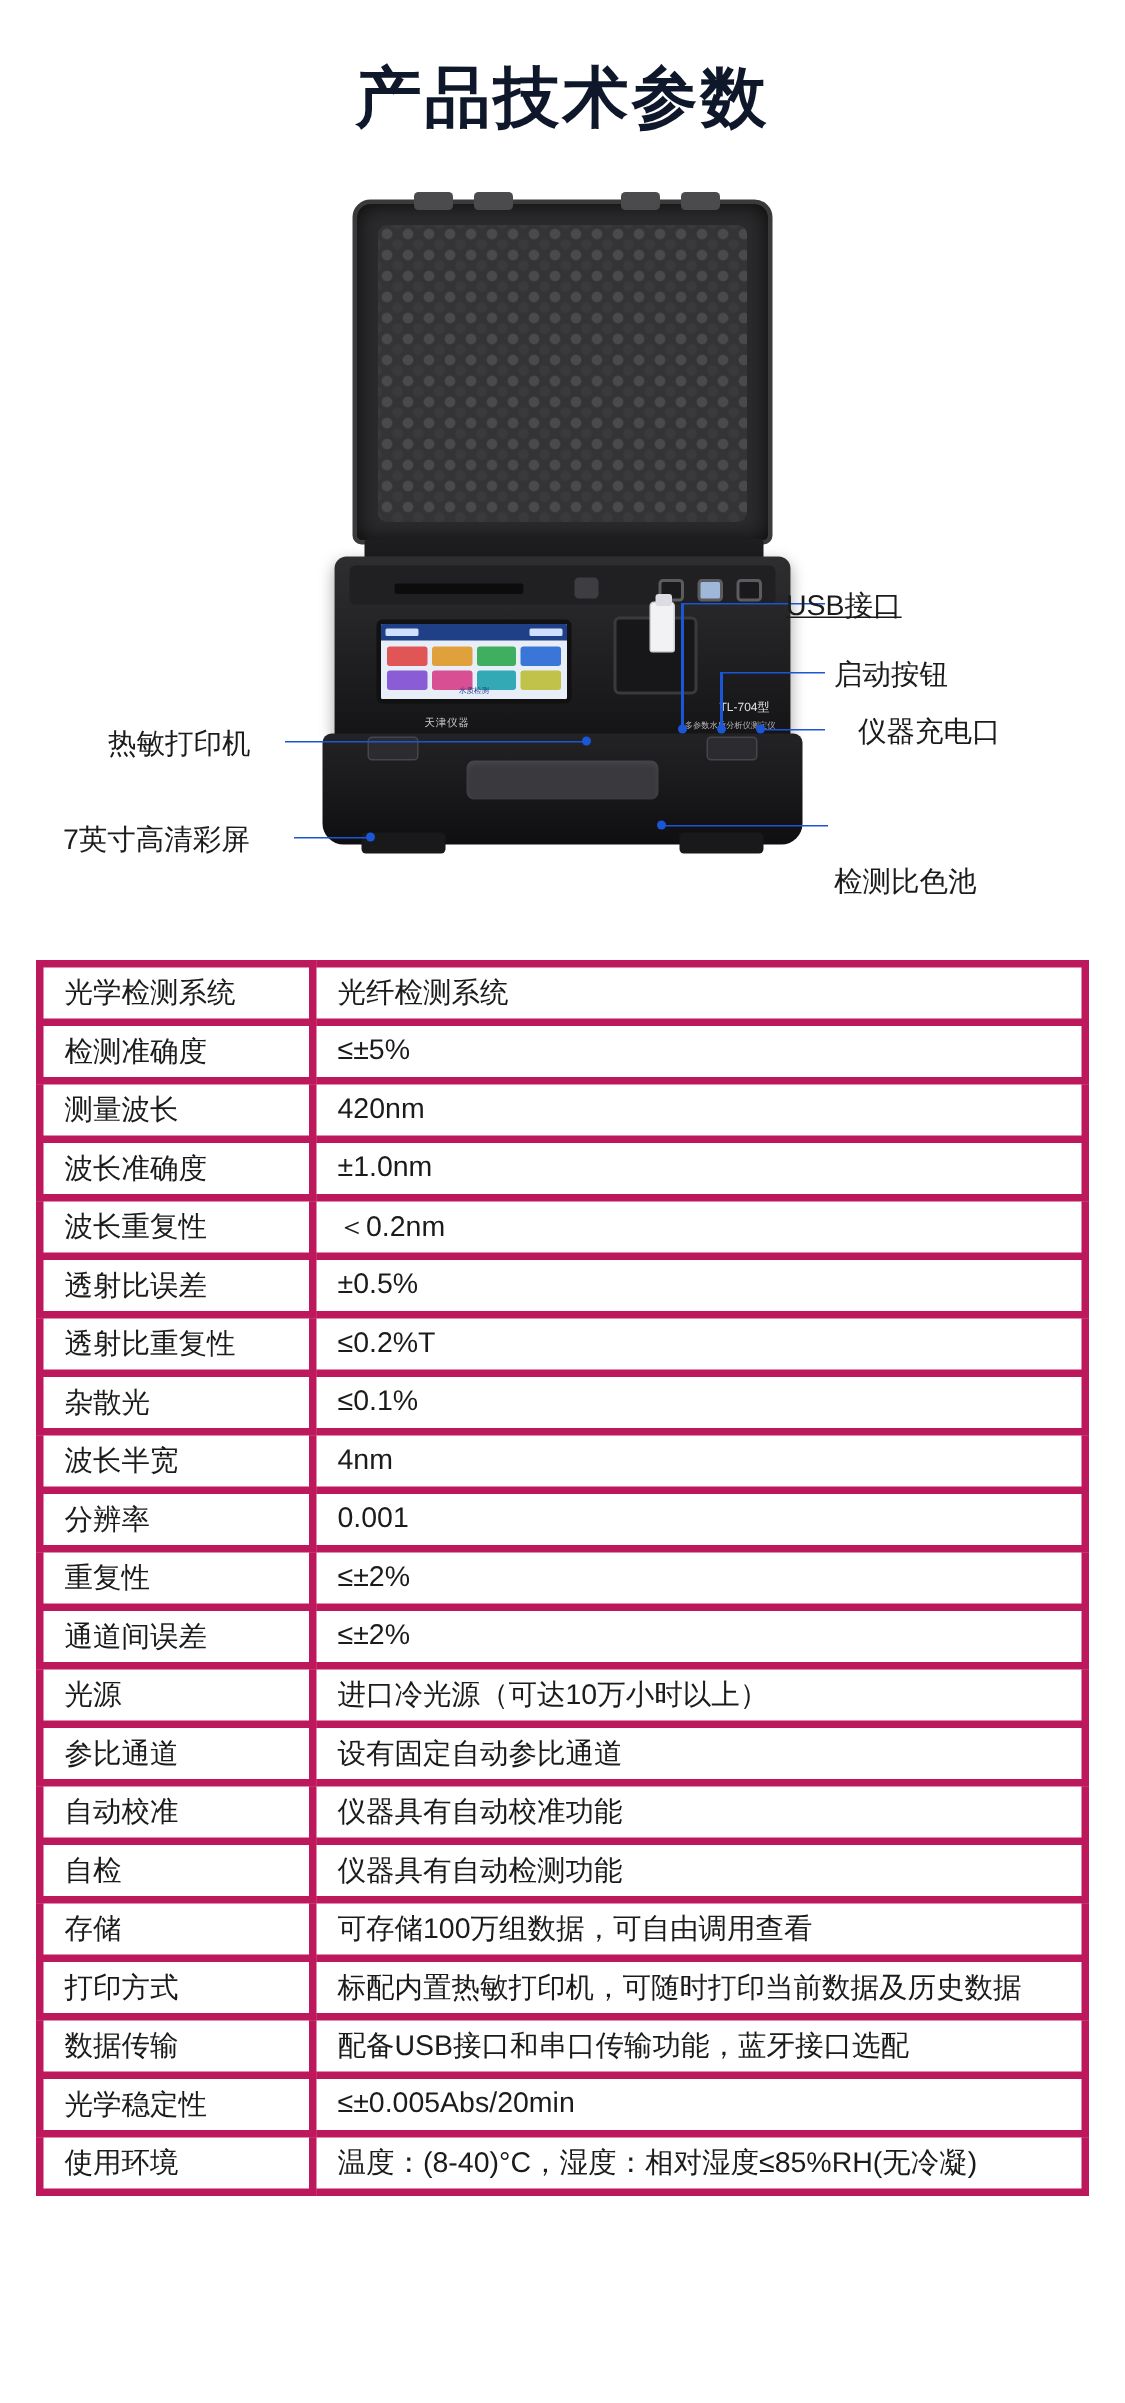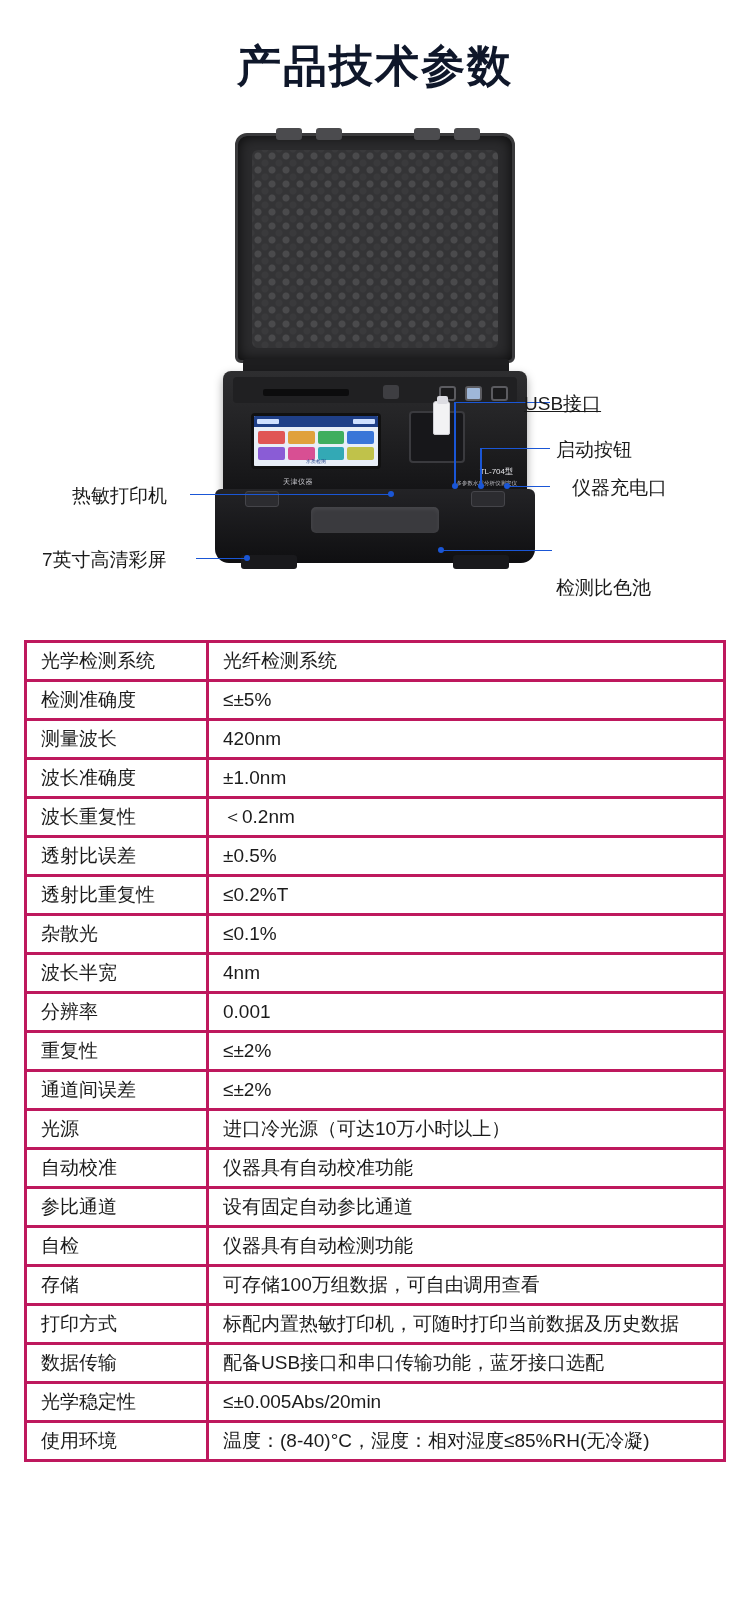--- a/index.html
+++ b/index.html
@@ -311,21 +311,21 @@
   
   .spec-table {
     position: absolute;
     left: 24px;
     top: 640px;
     width: 702px;
     border-collapse: collapse;
     font-size: 19px;
   }
   .spec-table td {
-    border: 3px solid #be185d;
+    border: 5px solid #be185d;
     height: 39px;
     padding: 0 14px;
     color: #1b1b1b;
   }
   .spec-table td.k {
     width: 182px;
     text-align: left;
   }
   .spec-table td.v {
     text-align: left;
@@ -469,28 +469,28 @@
       </tr>
       <tr>
         <td class="k">通道间误差</td>
         <td class="v">≤±2%</td>
       </tr>
       <tr>
         <td class="k">光源</td>
         <td class="v">进口冷光源（可达10万小时以上）</td>
       </tr>
       <tr>
+        <td class="k">参比通道</td>
+        <td class="v">设有固定自动参比通道</td>
+      </tr>
+      <tr>
         <td class="k">自动校准</td>
         <td class="v">仪器具有自动校准功能</td>
       </tr>
       <tr>
-        <td class="k">参比通道</td>
-        <td class="v">设有固定自动参比通道</td>
-      </tr>
-      <tr>
         <td class="k">自检</td>
         <td class="v">仪器具有自动检测功能</td>
       </tr>
       <tr>
         <td class="k">存储</td>
         <td class="v">可存储100万组数据，可自由调用查看</td>
       </tr>
       <tr>
         <td class="k">打印方式</td>
         <td class="v">标配内置热敏打印机，可随时打印当前数据及历史数据</td>

